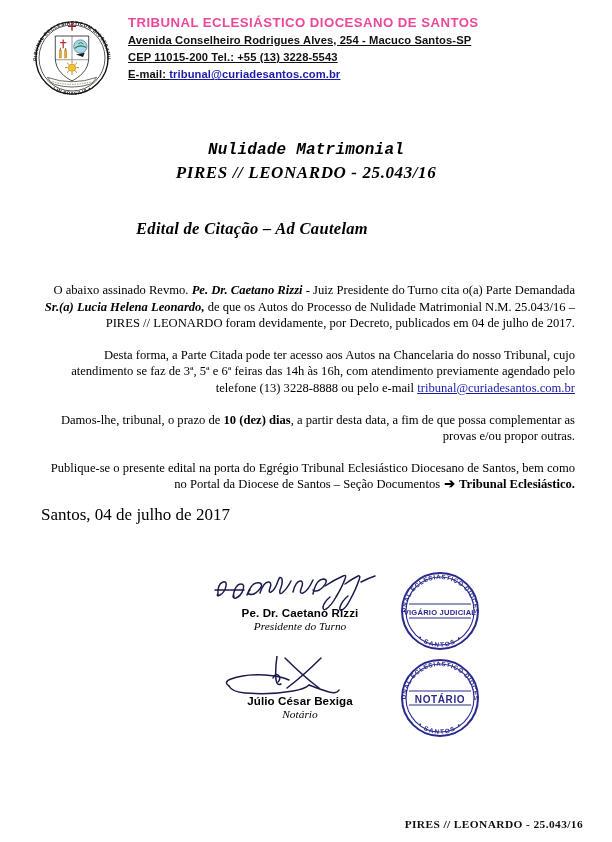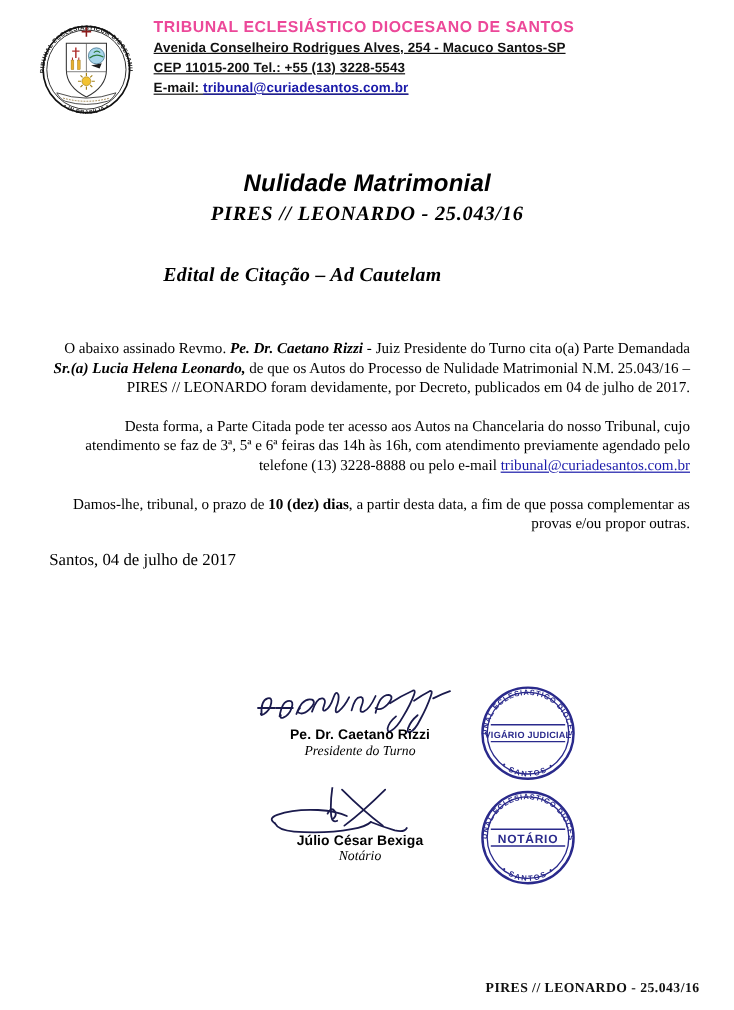--- a/index.html
+++ b/index.html
@@ -79,24 +79,24 @@
 
   
   .title-block {
     position: absolute;
     left: 0;
     top: 140px;
     width: 612px;
     text-align: center;
   }
   .title-1 {
-    font-family: Liberation Sans, sans-serif;
+    font-family: Liberation Mono, monospace;
     font-weight: bold;
     font-style: italic;
-    font-size: 20px;
+    font-size: 16px;
     letter-spacing: 0.2px;
     line-height: 1.35;
   }
   .title-2 {
     font-family: "Liberation Serif", serif;
     font-weight: bold;
     font-style: italic;
     font-size: 17px;
     letter-spacing: 0.6px;
     line-height: 1.35;
@@ -135,21 +135,21 @@
     color: #1a1aaa;
     text-decoration: underline;
   }
   .arrow-glyph {
     font-weight: bold;
     font-size: 13px;
     padding: 0 1px;
   }
   .date-line {
     font-family: "Liberation Serif", serif;
-    font-size: 14px;
+    font-size: 17px;
     line-height: 16.6px;
     margin: 0;
   }
 
   
   .sig-zone {
     position: absolute;
     left: 0;
     top: 552px;
     width: 612px;
@@ -281,20 +281,21 @@
   <div class="subtitle">Edital de Citação – Ad Cautelam</div>
 
   <div class="body-block">
 
     <p class="para"><span>O abaixo assinado Revmo. </span><span class="bi">Pe. Dr. Caetano Rizzi</span><span> - Juiz Presidente do Turno cita o(a) Parte Demandada </span><span class="bi">Sr.(a)</span> <span class="bi">Lucia Helena Leonardo,</span><span> de que os Autos do Processo de Nulidade Matrimonial N.M. 25.043/16 – PIRES // LEONARDO foram devidamente, por Decreto, publicados em 04 de julho de 2017.</span></p>
 
     <p class="para"><span>Desta forma, a Parte Citada pode ter acesso aos Autos na Chancelaria do nosso Tribunal, cujo atendimento se faz de 3ª, 5ª e 6ª feiras das 14h às 16h, com atendimento previamente agendado pelo telefone (13) 3228-8888 ou pelo e-mail </span><a class="maillink" href="#">tribunal@curiadesantos.com.br</a></p>
 
     <p class="para"><span>Damos-lhe, tribunal, o prazo de </span><b>10 (dez) dias</b><span>, a partir desta data, a fim de que possa complementar as provas e/ou propor outras.</span></p>
 
+    <p class="para tight"><span>Publique-se o presente edital na porta do Egrégio Tribunal Eclesiástico Diocesano de Santos, bem como no Portal da Diocese de Santos – Seção Documentos </span><span class="arrow-glyph">➔</span><b> Tribunal Eclesiástico.</b></p>
 
     <p class="date-line">Santos, 04 de julho de 2017</p>
   </div>
 
   <div class="sig-zone">
 
     <div class="sig-group one">
       <svg class="sig-scribble" width="230" height="46" viewBox="0 0 230 46">
         <g fill="none" stroke="#1b1b4d" stroke-width="1.5" stroke-linecap="round">
           <path d="M33 30 q-1 -12 5 -14 q4 -1 3 4 q-1 6 -6 9 q-4 2 -2 -2"></path>

